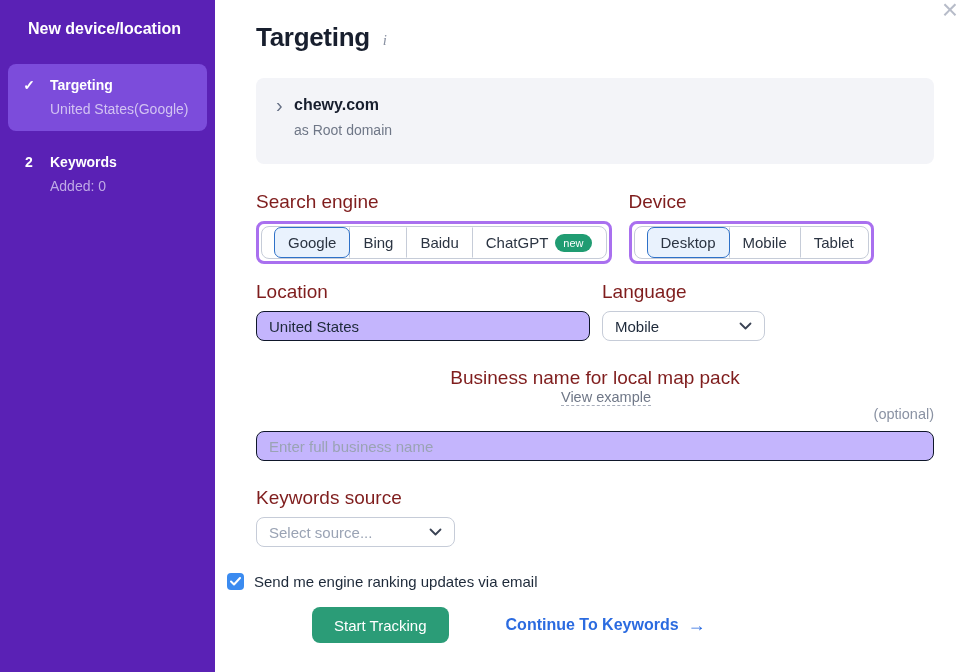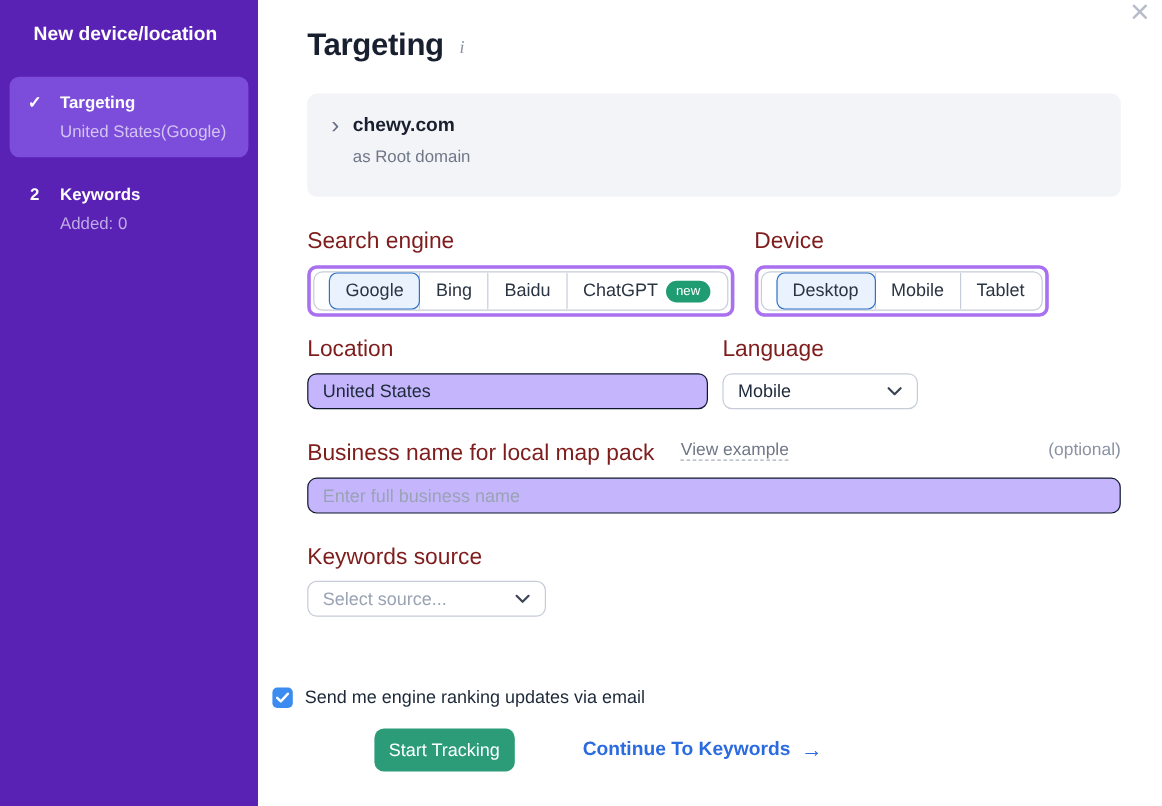--- a/index.html
+++ b/index.html
@@ -146,21 +146,21 @@
     padding: 0 12px;
     font-size: 15px;
     cursor: pointer;
   }
   .select-box .select-value { flex: 1; color: #1d2939; }
   .select-box .select-value.placeholder { color: #9aa3b4; }
   .chev-svg { width: 13px; height: 8px; flex: none; }
 
   
   .biz-section { margin-top: 26px; }
-  .biz-label-row { display: flex; align-items: flex-start; }
+  .biz-label-row { display: flex; align-items: center; flex-direction: column; }
   .view-example {
     color: #6f7787; font-size: 14.5px;
     border-bottom: 1px dashed #a8aebb;
     margin-left: 22px; cursor: pointer; text-decoration: none;
   }
   .optional { margin-left: auto; color: #8a92a3; font-size: 14.5px; }
   .biz-input { margin-top: 9px; }
 
   
   .kw-section { margin-top: 26px; }
@@ -181,21 +181,21 @@
   .checkbox svg { width: 11px; height: 9px; }
   .email-label { margin-left: 10px; font-size: 15px; color: #1d2939; }
 
   .actions-row {
     position: absolute; top: 607px; left: 312px;
     display: flex; align-items: center;
   }
   .start-btn {
     background: #2b9c77; color: #ffffff;
     border: none; border-radius: 8px;
-    height: 36px; padding: 0 12px;
+    height: 36px; padding: 0 22px;
     font-size: 15px; font-family: "Liberation Sans", sans-serif;
     cursor: pointer;
   }
   .continue-link {
     margin-left: 57px;
     color: #2b6be0; font-size: 16px; font-weight: bold;
     text-decoration: none; display: flex; align-items: center;
     cursor: pointer;
   }
   .arrow-right { margin-left: 9px; font-weight: normal; font-size: 18px; }

